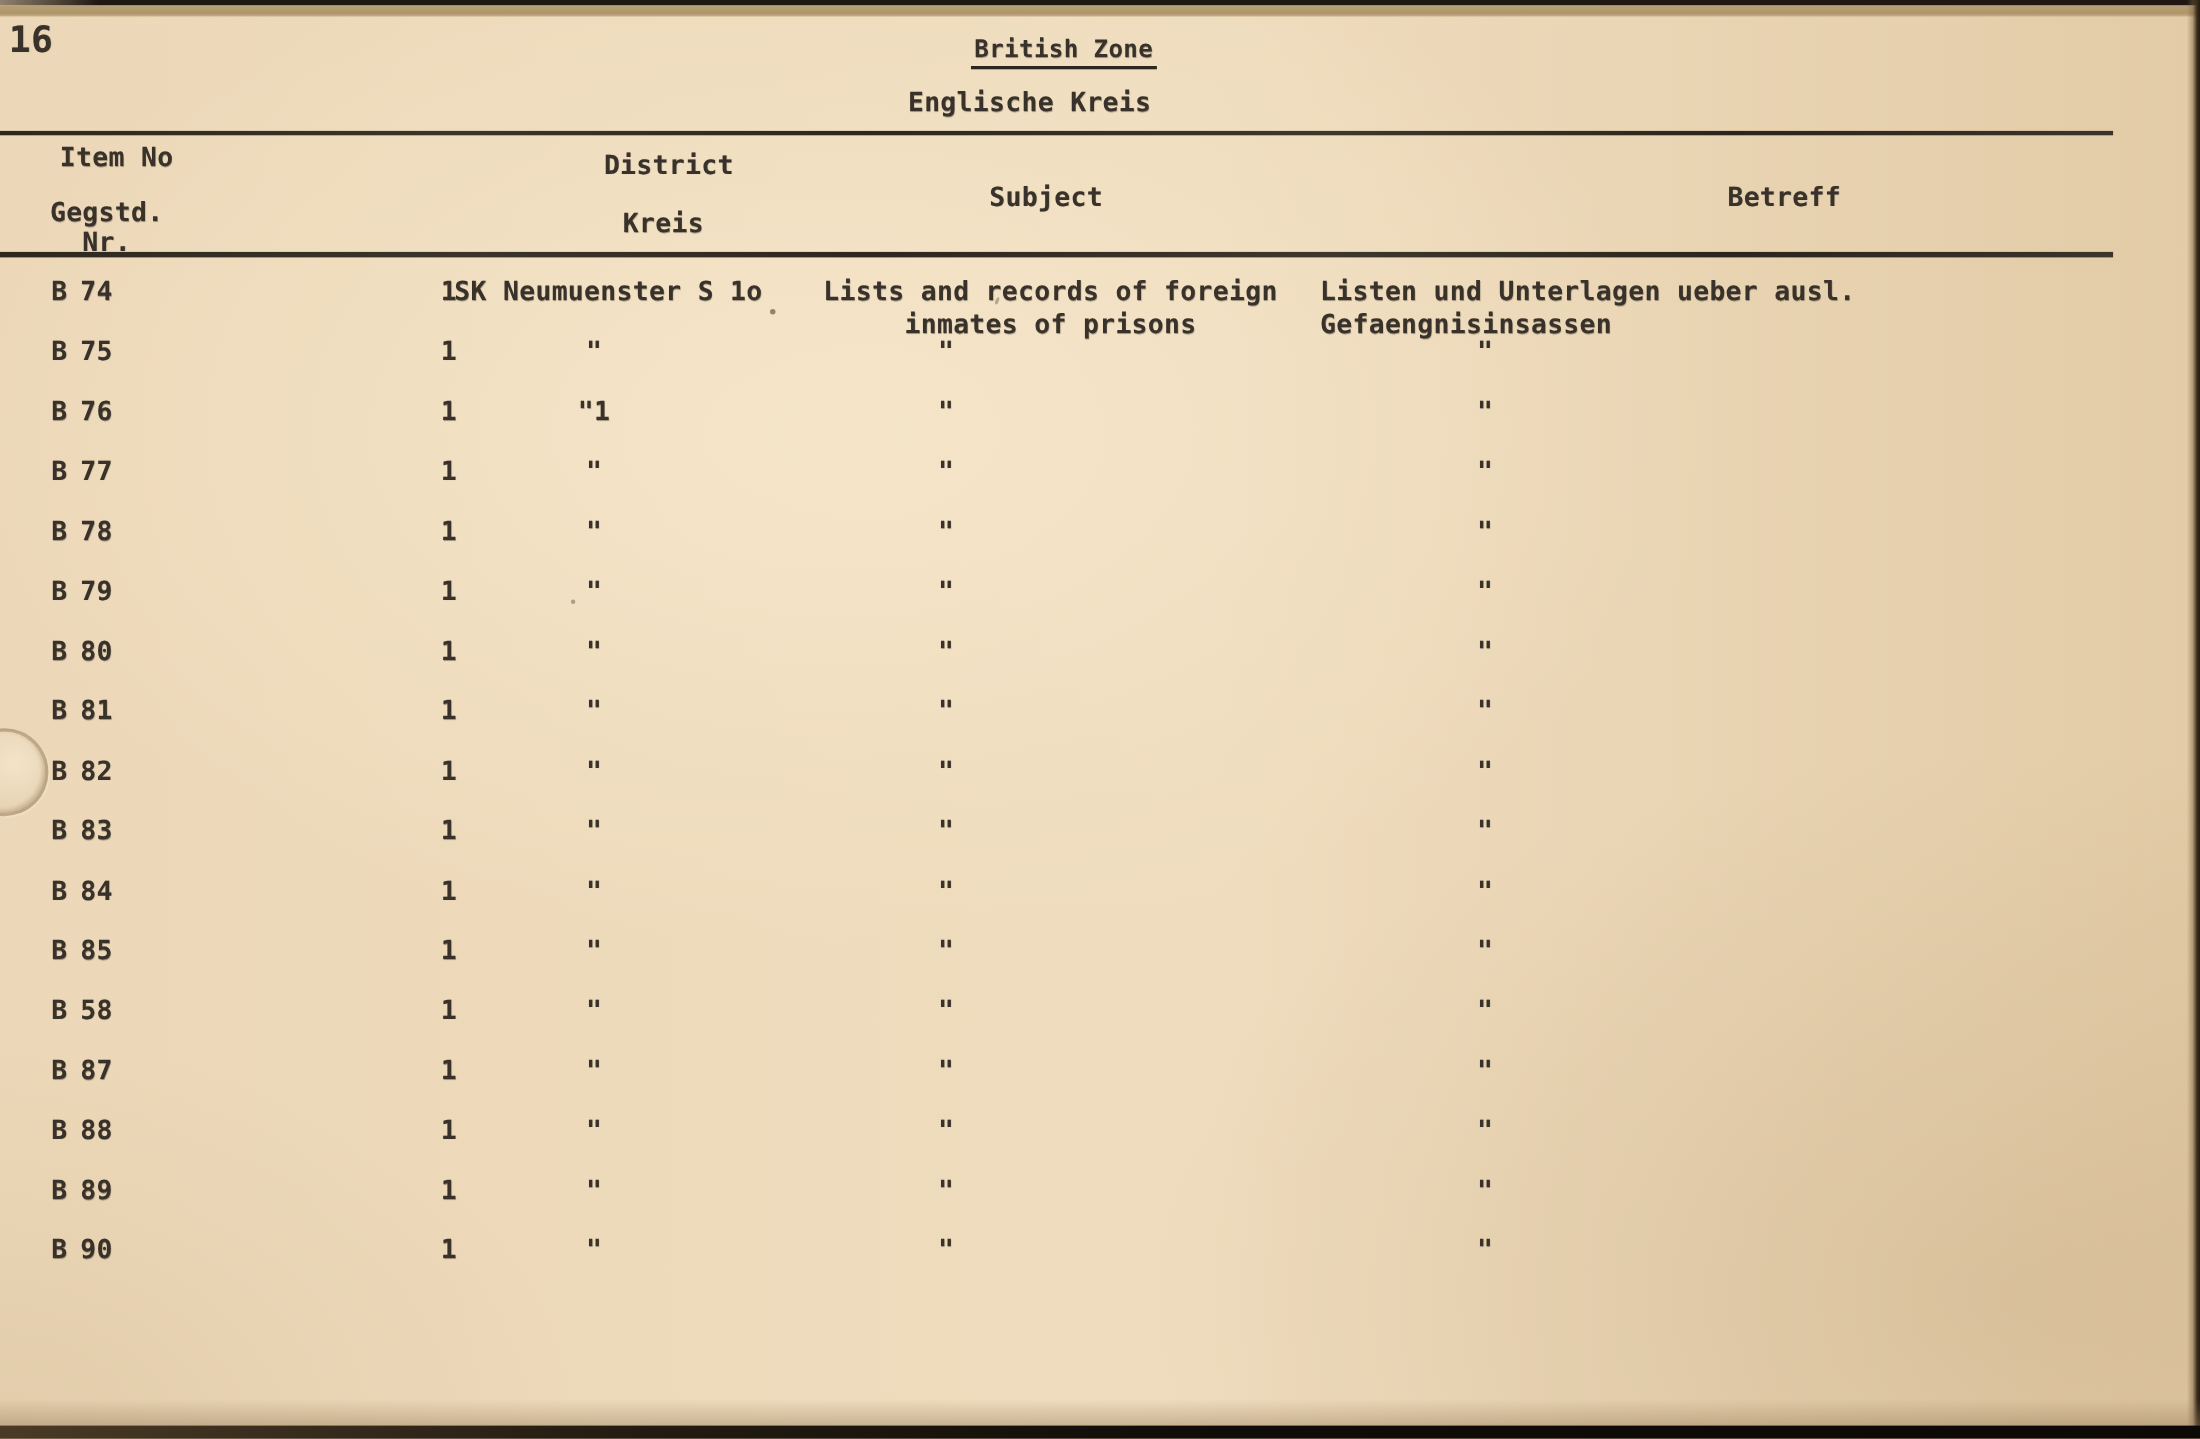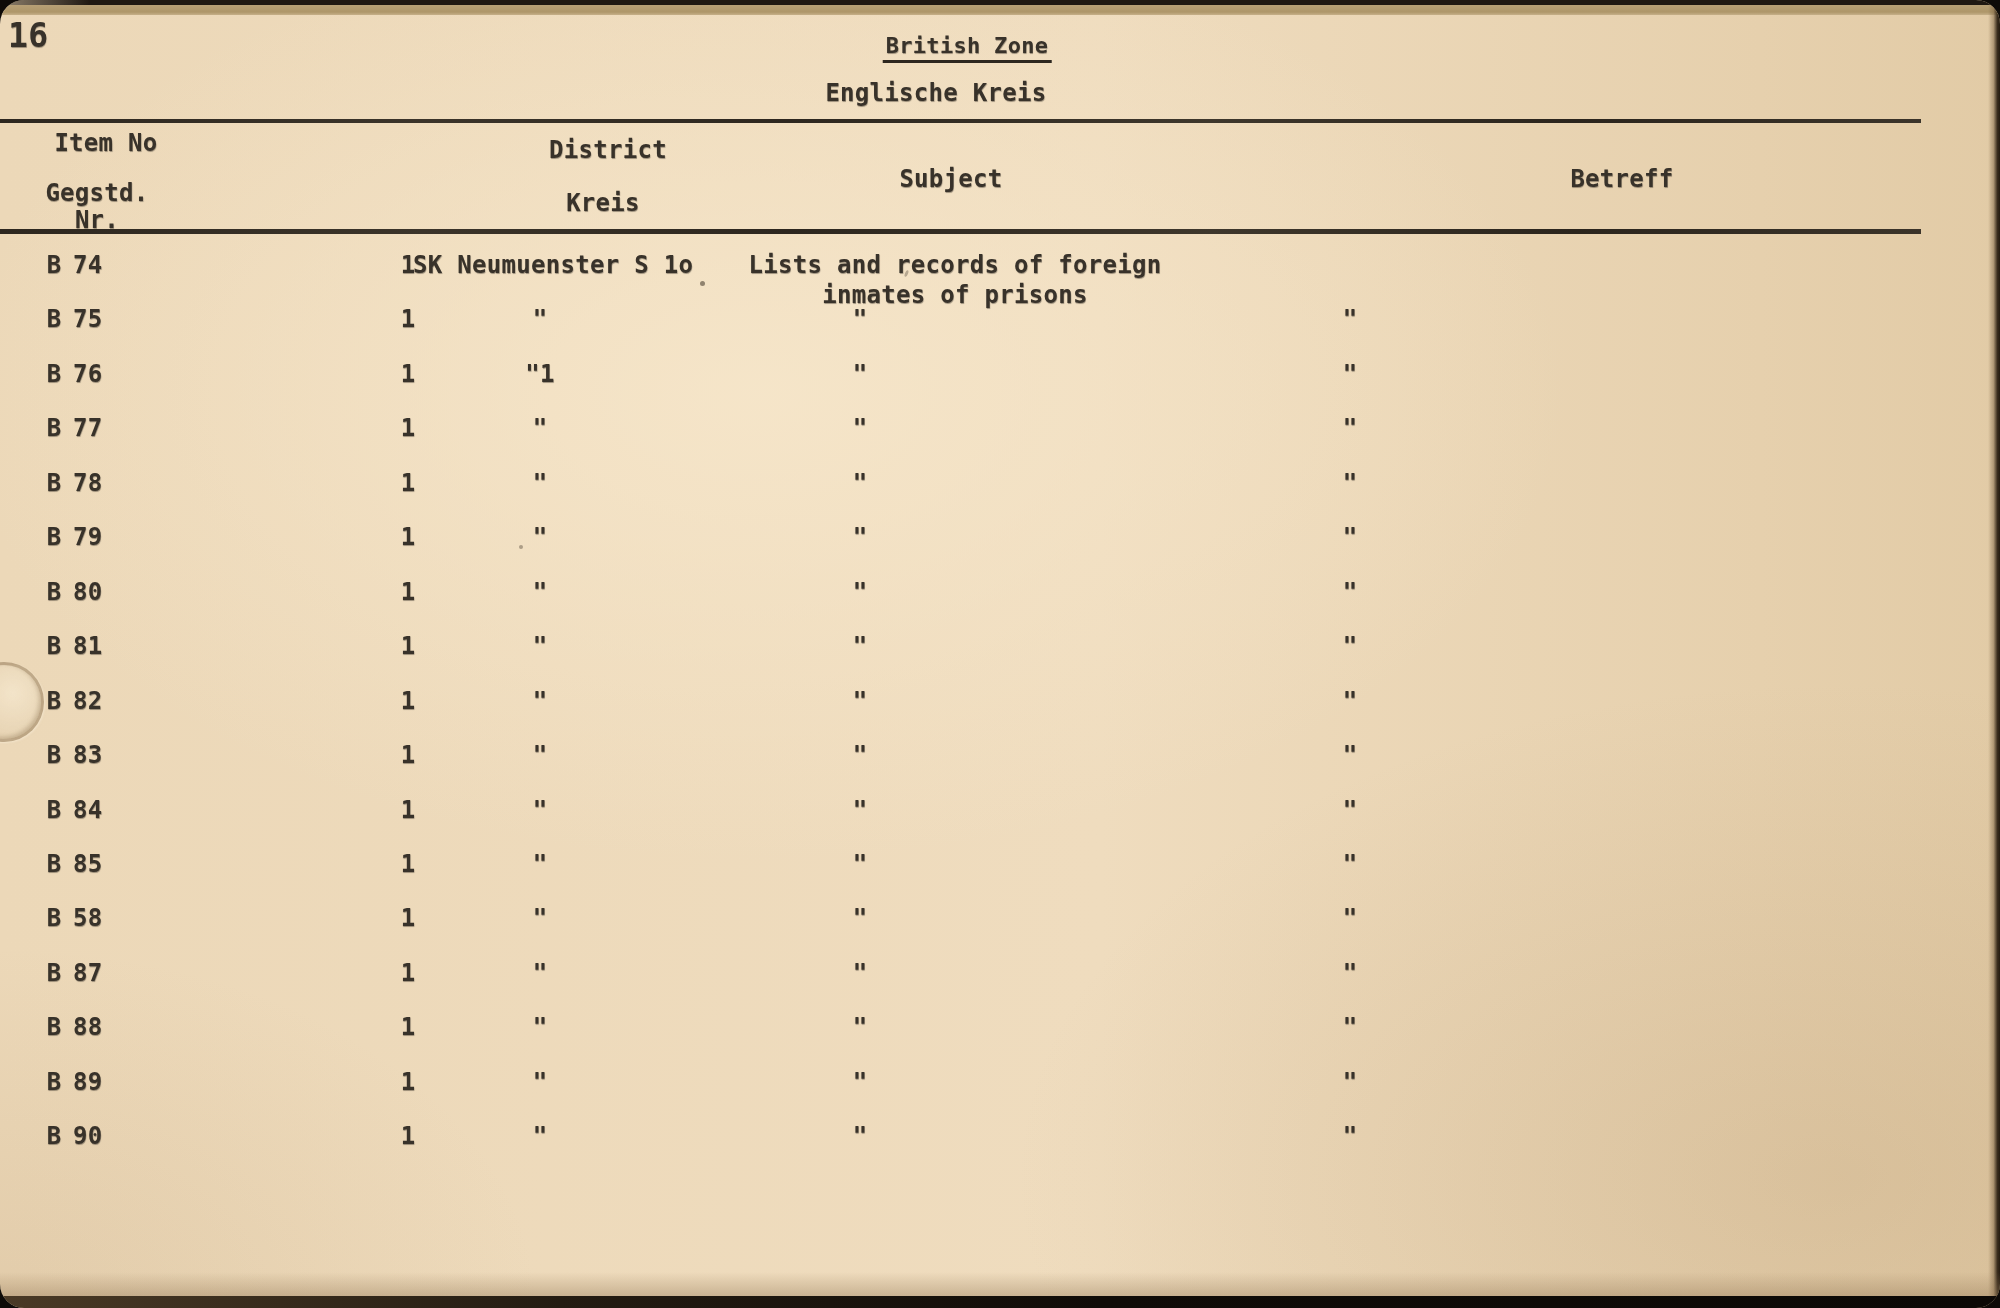--- a/index.html
+++ b/index.html
@@ -7,21 +7,20 @@
     position:relative;
     width:2000px;height:1308px;
     overflow:hidden;
     font-family:"DejaVu Sans Mono","Liberation Mono",monospace;
     color:var(--ink,#38322a);
     background:
       radial-gradient(1300px 760px at 38% 30%, rgba(246,230,202,.9) 0%, rgba(246,230,202,0) 62%),
       radial-gradient(1500px 900px at 92% 90%, rgba(185,155,115,.28), rgba(185,155,115,0) 55%),
       radial-gradient(900px 600px at 0% 100%, rgba(190,160,120,.22), rgba(190,160,120,0) 60%),
       linear-gradient(90deg, #ecd8b8 0%, #efdcbe 55%, #e6d0ad 88%, #e2cba6 100%);
-    border-radius: 24px;
   }
   .txt{font-weight:700; text-shadow:0.4px 0.5px 0.7px rgba(58,51,42,.45); letter-spacing:0.3px;}
   
   #top-edge{position:absolute;left:0;top:0;width:100%;height:5px;
     background:linear-gradient(90deg, rgba(31,24,18,.45) 0, #1f1812 90px, #1f1812 100%);}
   #top-band{position:absolute;left:0;top:5px;width:100%;height:10px;
     background:linear-gradient(180deg,#b7a076 0,#ae9669 70%,#c6b089 100%);}
   #right-edge{position:absolute;top:0;right:0;width:12px;height:1300px;
     background:linear-gradient(90deg, rgba(90,70,45,0) 0, rgba(120,95,62,.45) 45%, #3a2d1d 78%, #241b10 100%);}
   #bottom-shadow{position:absolute;left:0;top:1272px;width:100%;height:26px;
@@ -97,20 +96,22 @@
   <div id="h-betreff" class="hcell txt">Betreff</div>
 
   <div id="rows">
       <div class="row" style="top: 250px;">
     <span class="cell txt c-series">B</span>
     <span class="cell txt c-item">74</span>
     <span class="cell txt c-folder">1</span>
     <span class="cell txt c-district">SK Neumuenster S 1o</span>
     <span class="cell txt c-subject">Lists and records of foreign
 inmates of prisons</span>
+    <span class="cell txt c-betreff">Listen und Unterlagen ueber ausl.
+Gefaengnisinsassen</span>
   </div>
       <div class="row" style="top: 304.45px;">
     <span class="cell txt c-series">B</span>
     <span class="cell txt c-item">75</span>
     <span class="cell txt c-folder">1</span>
     <span class="cell txt c-district ditto">"</span>
     <span class="cell txt c-subject ditto">"</span>
     <span class="cell txt c-betreff ditto">"</span>
   </div>
       <div class="row" style="top: 358.9px;">

